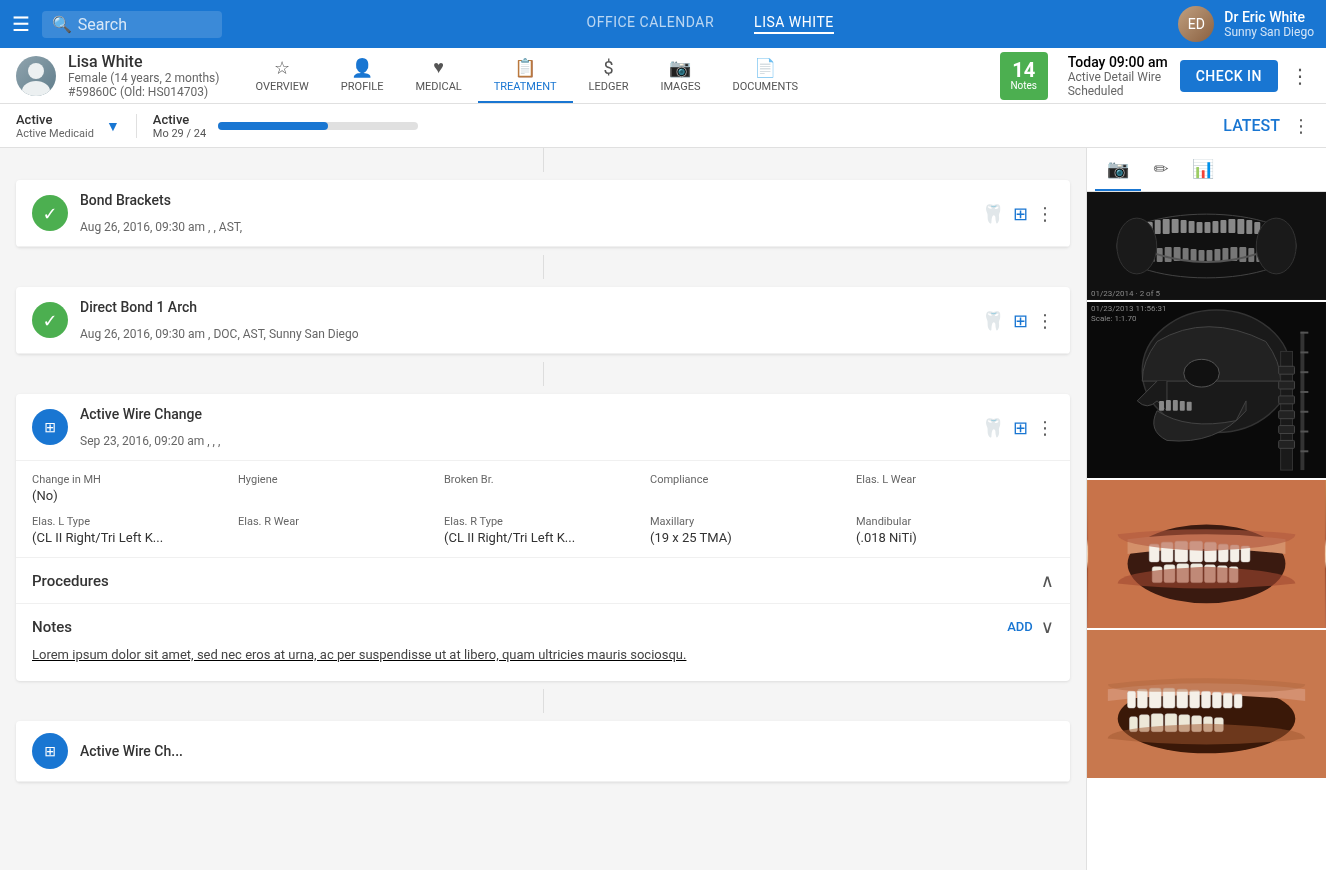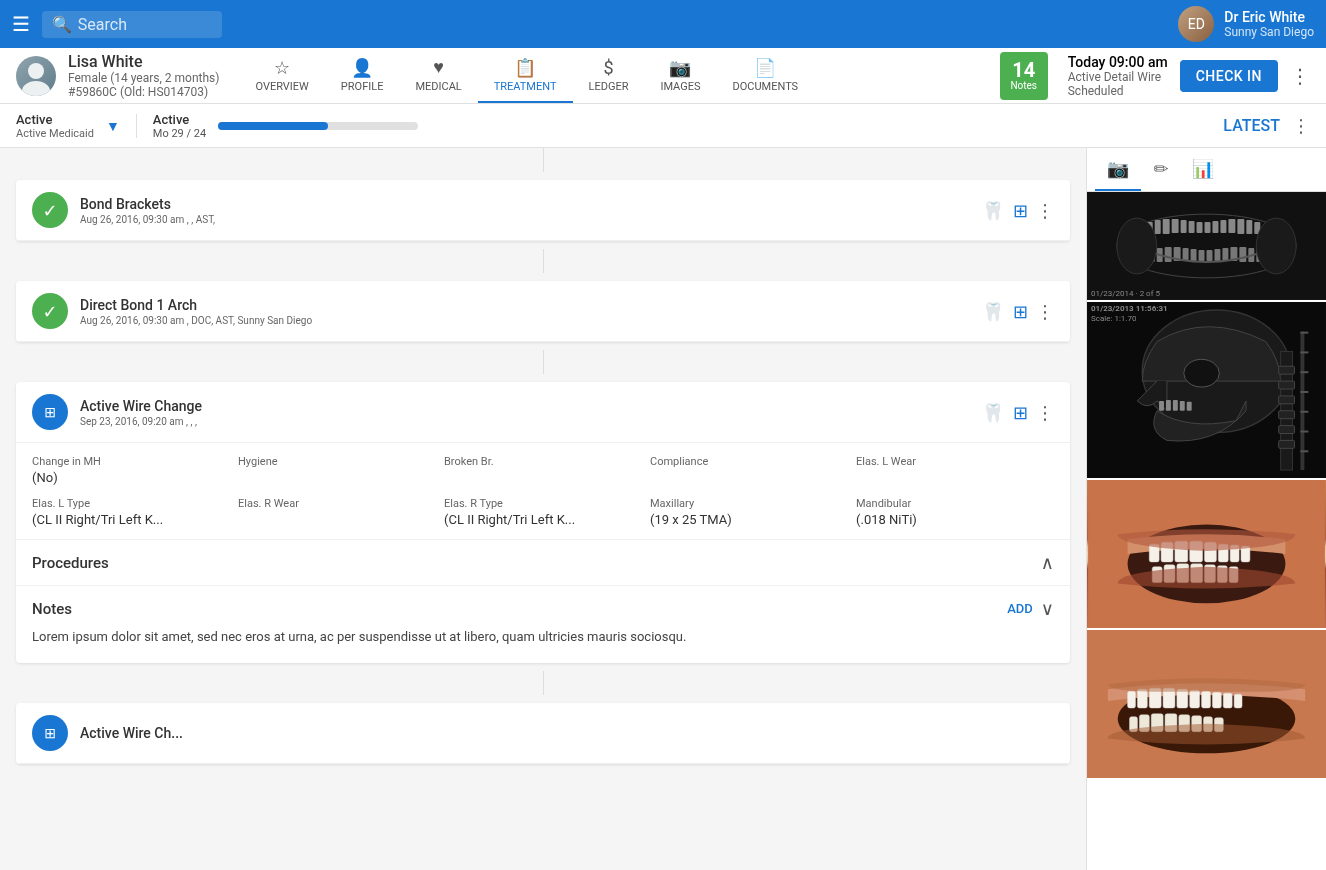--- a/index.html
+++ b/index.html
@@ -124,21 +124,21 @@
       border-bottom: 1px solid #f0f0f0;
     }
     .treatment-icon {
       width: 36px; height: 36px; border-radius: 50%;
       display: flex; align-items: center; justify-content: center;
       font-size: 18px; margin-right: 12px; flex-shrink: 0;
     }
     .icon-green { background: #4caf50; color: white; }
     .icon-blue { background: #1976d2; color: white; }
     .treatment-title { font-size: 14px; font-weight: 500; color: #333; }
-    .treatment-date { font-size: 10px; color: #666; margin-top: 2px; }
+    .treatment-date { font-size: 12px; color: #666; margin-top: 12px; }
     .treatment-actions { margin-left: auto; display: flex; align-items: center; gap: 8px; }
     .treatment-action-icon { color: #1976d2; font-size: 18px; cursor: pointer; }
     .treatment-action-win { color: #1976d2; font-size: 18px; cursor: pointer; }
 
     
     .detail-grid {
       display: grid;
       grid-template-columns: repeat(5, 1fr);
       padding: 12px 16px 0;
       gap: 8px;
@@ -243,20 +243,24 @@
   </style>
 </head>
 <body>
 
 <div class="top-nav">
   <span class="nav-menu-icon">☰</span>
   <div class="nav-search">
     <span>🔍</span>
     <span style="font-size:16px;opacity:0.8;">Search</span>
   </div>
+  <div class="nav-tabs">
+    <span class="nav-tab">OFFICE CALENDAR</span>
+    <span class="nav-tab active">LISA WHITE</span>
+  </div>
   <div class="nav-user">
     <div class="nav-avatar">
       <div style="width:100%;height:100%;background:linear-gradient(135deg,#c0a080,#8a6040);display:flex;align-items:center;justify-content:center;color:white;font-size:14px;">ED</div>
     </div>
     <div class="nav-user-info">
       <div class="nav-user-name">Dr Eric White</div>
       <div class="nav-user-sub">Sunny San Diego</div>
     </div>
   </div>
 </div>
@@ -455,21 +459,21 @@
         <span class="section-title">Procedures</span>
         <span class="section-toggle">∧</span>
       </div>
 
       <div>
         <div class="notes-header" style="padding:12px 16px 8px;">
           <span class="notes-title">Notes</span>
           <span class="notes-add">ADD</span>
           <span class="notes-chevron">∨</span>
         </div>
-        <div style="padding:0 16px 16px;">
+        <div style="padding:0 16px 16px;text-decoration:underline;">
           <span class="notes-text">Lorem ipsum dolor sit amet, sed nec eros at urna, ac per suspendisse ut at libero, quam ultricies mauris sociosqu.</span>
         </div>
       </div>
     </div>
 
     <div class="timeline-separator">
       <div class="timeline-left"></div>
       <div class="timeline-right"></div>
     </div>
 
@@ -579,21 +583,21 @@
 
           <rect x="215" y="30" width="4" height="140" fill="#333"></rect>
           <rect x="215" y="30" width="8" height="2" fill="#555"></rect>
           <rect x="215" y="50" width="8" height="2" fill="#555"></rect>
           <rect x="215" y="70" width="8" height="2" fill="#555"></rect>
           <rect x="215" y="90" width="8" height="2" fill="#555"></rect>
           <rect x="215" y="110" width="8" height="2" fill="#555"></rect>
           <rect x="215" y="130" width="8" height="2" fill="#555"></rect>
           <rect x="215" y="150" width="8" height="2" fill="#555"></rect>
         </svg>
-        <div style="position:absolute;top:2px;left:4px;color:#888;font-size:8px;font-weight:bold;">01/23/2013 11:56:31</div>
+        <div style="position:absolute;top:2px;left:4px;color:#888;font-size:8px;">01/23/2013 11:56:31</div>
         <div style="position:absolute;top:12px;left:4px;color:#888;font-size:8px;">Scale: 1:1.70</div>
       </div>
 
       <div class="xray-clinical" style="background:linear-gradient(180deg,#c8804a 0%,#b06040 40%,#e8c0a0 45%,#f0d0b0 50%,#e8c0a0 55%,#a05030 60%,#c07050 100%);">
         <svg width="100%" height="100%" viewBox="0 0 240 150">
 
           <rect width="240" height="150" fill="#c8734a"></rect>
 
           <ellipse cx="120" cy="85" rx="80" ry="40" fill="#3a1a10"></ellipse>
 

